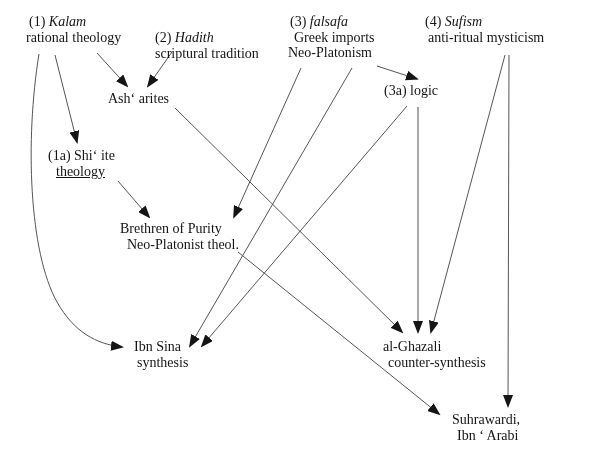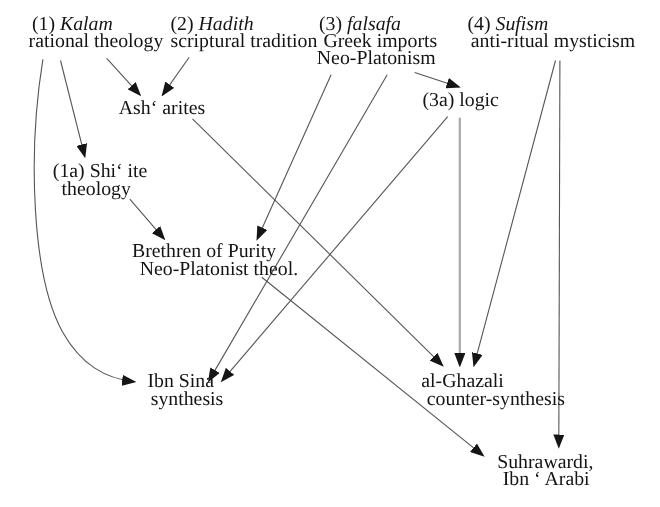--- a/index.html
+++ b/index.html
@@ -12,32 +12,32 @@
     color: #141414;
     overflow: hidden;
   }
   #arrows {
     position: absolute;
     left: 0; top: 0;
     width: 600px; height: 461px;
   }
   .node {
     position: absolute;
-    font-size: 18px;
+    font-size: 14px;
     line-height: 15.5px;
     white-space: nowrap;
   }
   .node .line { display: block; }
   .it { font-style: italic; }
   .p2 { padding-left: 2px; }
   .p3 { padding-left: 3px; }
   .p5 { padding-left: 5px; }
   .p6 { padding-left: 6px; }
   .p7 { padding-left: 7px; text-align: right; }
-  .p8 { padding-left: 8px; }
+  .p8 { padding-left: 8px; text-decoration: underline; }
 </style>
 </head>
 <body>
 
 <div id="stage">
 
   <svg id="arrows" viewBox="0 0 600 461" xmlns="http://www.w3.org/2000/svg">
     <defs>
       <marker id="ah" markerUnits="userSpaceOnUse" markerWidth="13" markerHeight="10" refX="11" refY="5" orient="auto">
         <path d="M0,0 L13,5 L0,10 Z" fill="#151515"></path>
@@ -57,21 +57,21 @@
       <line x1="509" y1="55" x2="508" y2="406" stroke="#555555" stroke-width="1" marker-end="url(#ah)"></line>
       <line x1="118" y1="181" x2="149" y2="217" stroke="#555555" stroke-width="1" marker-end="url(#ah)"></line>
       <line x1="238" y1="252" x2="439" y2="414" stroke="#555555" stroke-width="1" marker-end="url(#ah)"></line>
     </svg>
 
   <div class="node" style="left:26px; top:14px">
     <span class="line p3"><span>(1) </span><span class="it">Kalam</span></span>
     <span class="line">rational theology</span>
   </div>
 
-  <div class="node" style="left:155px; top:14px">
+  <div class="node" style="left:155px; top:30px">
     <span class="line"><span>(2) </span><span class="it">Hadith</span></span>
     <span class="line">scriptural tradition</span>
   </div>
 
   <div class="node" style="left:288px; top:14px">
     <span class="line p2"><span>(3) </span><span class="it">falsafa</span></span>
     <span class="line p6">Greek imports</span>
     <span class="line">Neo-Platonism</span>
   </div>
 

